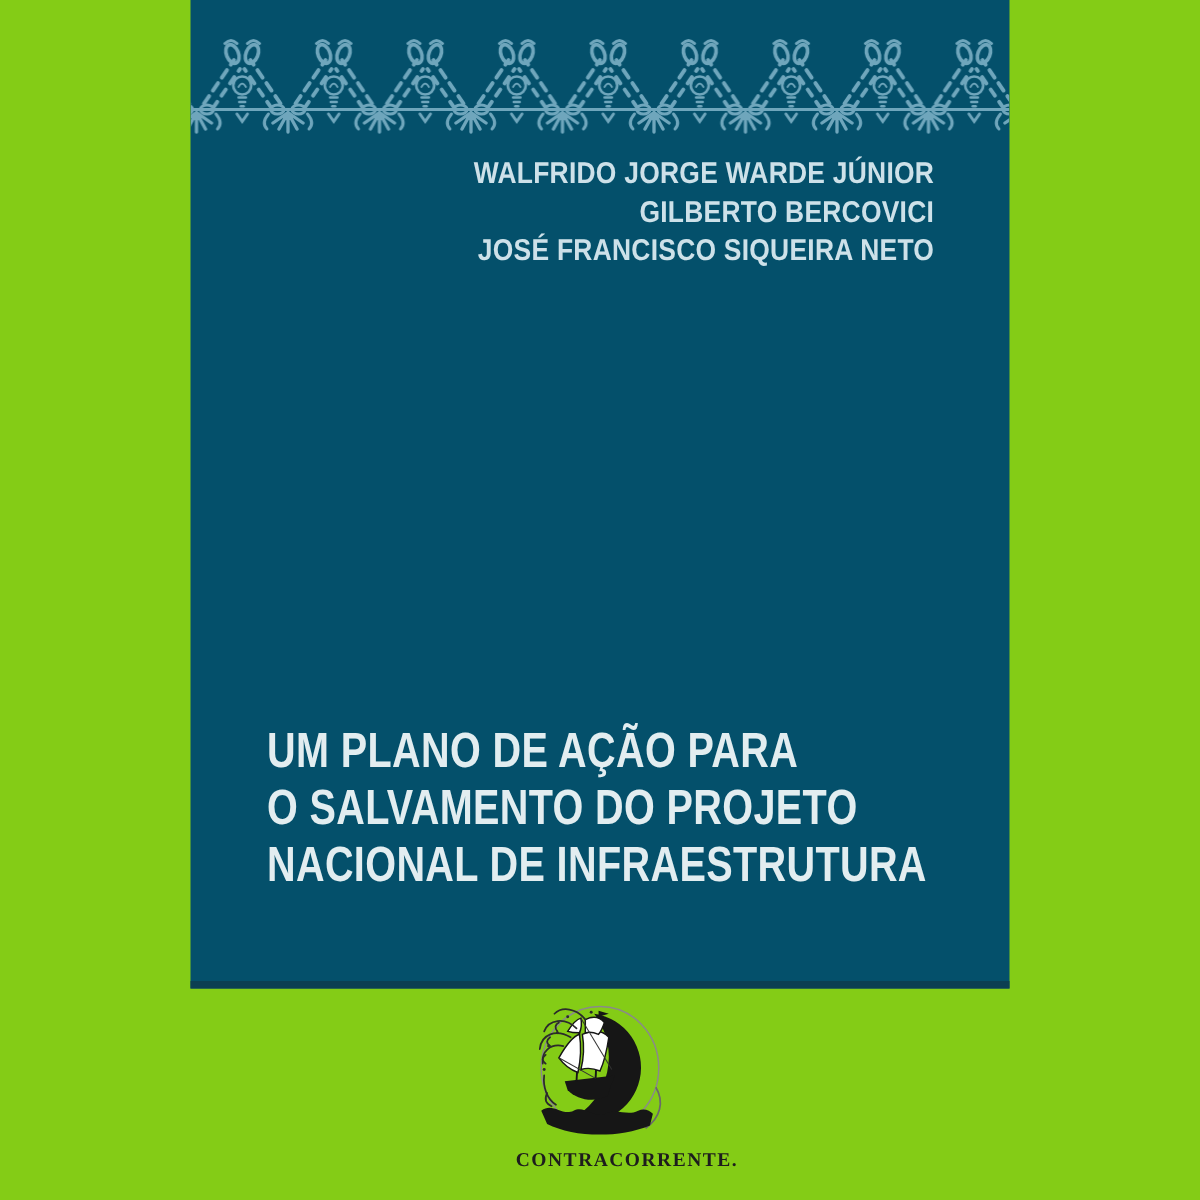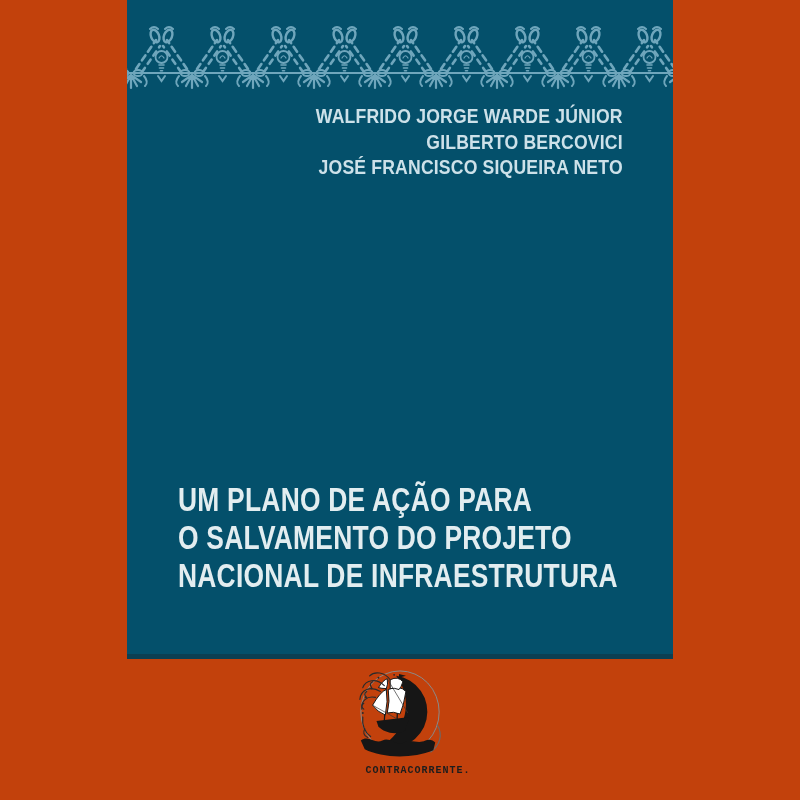--- a/index.html
+++ b/index.html
@@ -1,30 +1,30 @@
 <!DOCTYPE html>
 <html><head>
 <meta charset="utf-8">
 <style>
   html,body{margin:0;padding:0;background:#ffffff;}
-  .page{position:relative;width:800px;height:800px;background:#c2410c;overflow:hidden;
+  .page{position:relative;width:800px;height:800px;background:#84cc16;overflow:hidden;
         font-family:"Liberation Sans",sans-serif;}
   .cover{position:absolute;left:127px;top:0;width:546px;height:659px;
          background:#04506B;box-sizing:border-box;border-bottom:5px solid #0C3F52;overflow:hidden;}
   .ornament{position:absolute;left:0;top:24px;width:100%;height:66px;display:block;}
   .authors{position:absolute;right:50px;top:104px;text-align:right;
            color:#CDE1E9;font-weight:700;font-size:20px;line-height:25.5px;
            letter-spacing:.2px;transform:scaleX(.88);transform-origin:right top;white-space:nowrap;}
   .title{position:absolute;left:51px;top:481px;text-align:left;
          color:#E2EDF0;font-weight:700;font-size:33px;line-height:38px;
          letter-spacing:.3px;transform:scaleX(.8);transform-origin:left top;white-space:nowrap;}
   .publisher{position:absolute;left:0;top:668px;width:800px;text-align:center;}
   .publisher svg{display:block;margin:0 auto;}
-  .publisher-name{margin-top:3px;font-family:Liberation Mono, monospace;
-                  font-size:10px;letter-spacing:1px;color:#1d1d1d;font-weight:700;margin-left:36px;}
+  .publisher-name{margin-top:3px;font-family:Liberation Serif, serif;
+                  font-size:13px;letter-spacing:1px;color:#1d1d1d;font-weight:700;margin-left:36px;}
 </style>
 </head>
 <body>
 
 <div class="page">
 
   <div class="cover">
 
     <svg class="ornament" xmlns="http://www.w3.org/2000/svg" width="546" height="66">
       <defs>

